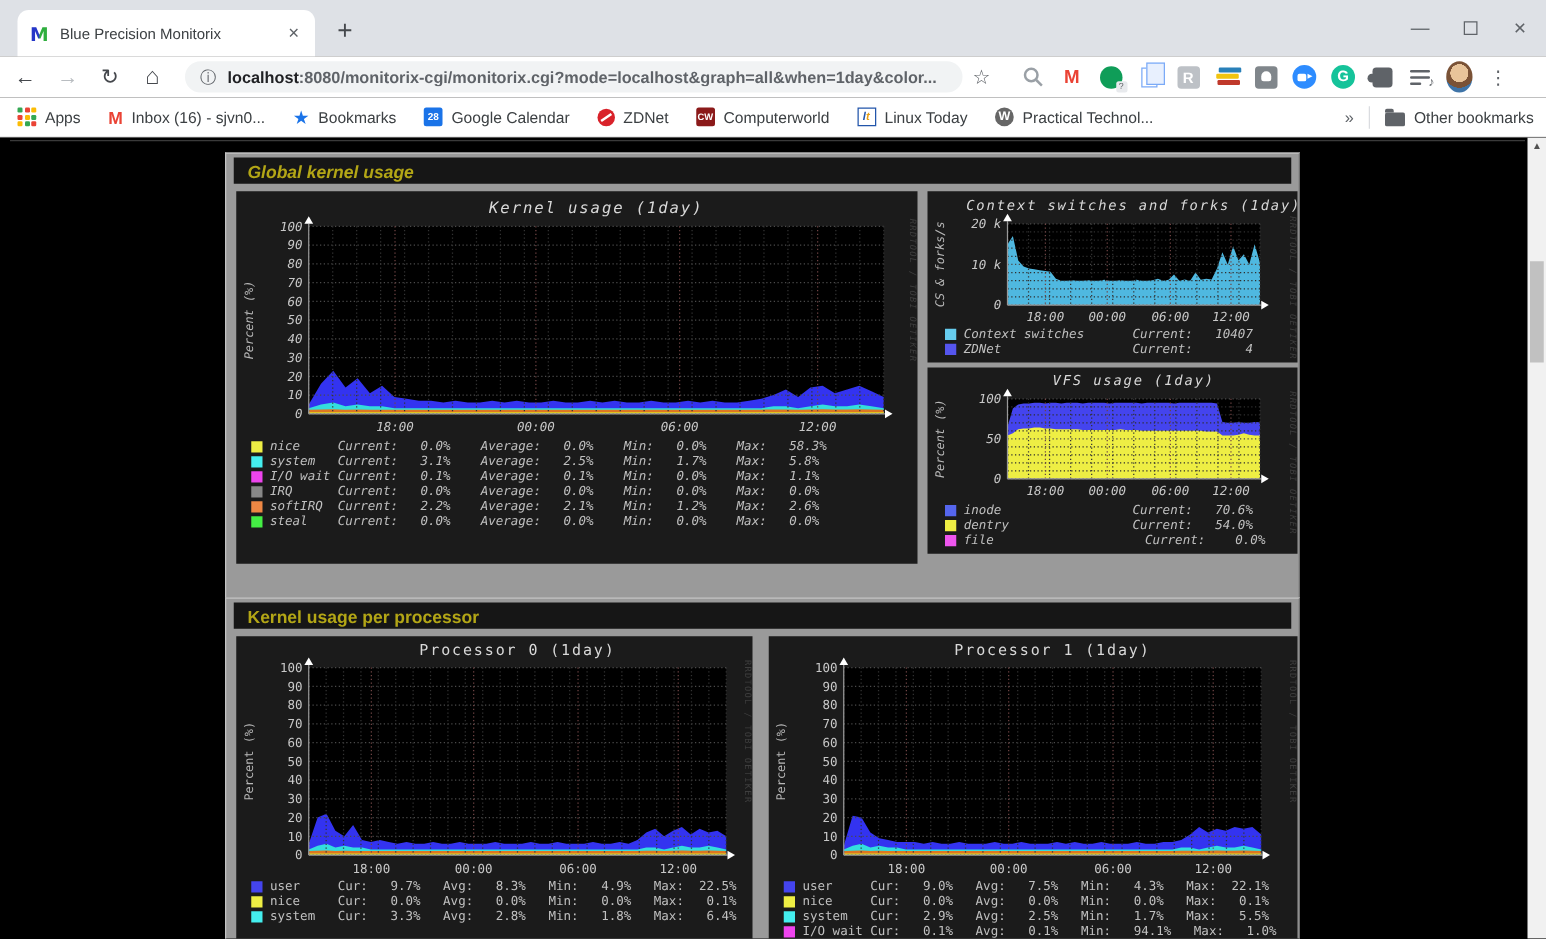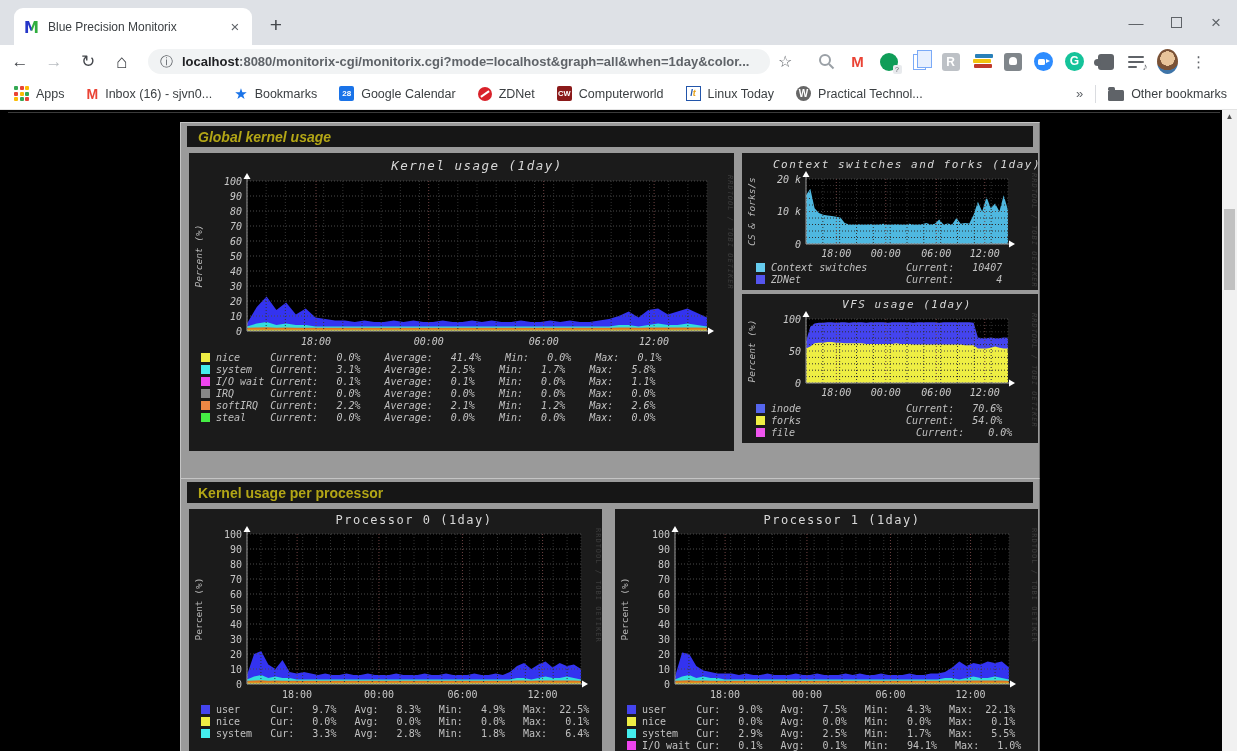--- a/index.html
+++ b/index.html
@@ -338,21 +338,21 @@
             <text x="53" y="31.5" text-anchor="end" font-family="DejaVu Sans Mono, monospace" font-size="10" fill="#c8c8c8">100</text>
             <text x="127" y="192" text-anchor="middle" font-family="DejaVu Sans Mono, monospace" font-size="10" fill="#c8c8c8">18:00</text>
             <text x="239.70000000000002" y="192" text-anchor="middle" font-family="DejaVu Sans Mono, monospace" font-size="10" fill="#c8c8c8">00:00</text>
             <text x="354.7" y="192" text-anchor="middle" font-family="DejaVu Sans Mono, monospace" font-size="10" fill="#c8c8c8">06:00</text>
             <text x="465.1" y="192" text-anchor="middle" font-family="DejaVu Sans Mono, monospace" font-size="10" fill="#c8c8c8">12:00</text>
             <text x="288" y="17" text-anchor="middle" font-family="DejaVu Sans Mono, monospace" font-size="12.5" letter-spacing="1.5" fill="#d8d8d8">Kernel usage  (1day)</text>
             <text x="13" y="103" text-anchor="middle" transform="rotate(-90 13 103)" font-family="DejaVu Sans Mono, monospace" font-size="9.5" fill="#b8b8b8">Percent (%)</text>
             <text x="539" y="22" transform="rotate(90 539 22)" font-family="DejaVu Sans Mono, monospace" font-size="7" letter-spacing="1" fill="#3e3e3e">RRDTOOL / TOBI OETIKER</text>
           </svg>
           <div class="legend" style="left: 12px; top: 198px;">
-            <div class="lgrow"><span class="lgbox" style="background: rgb(238, 238, 68);"></span><span>nice     Current:   0.0%    Average:   41.4%    Min:   0.0%    Max:   0.1%</span></div>
+            <div class="lgrow"><span class="lgbox" style="background: rgb(238, 238, 68);"></span><span>nice     Current:   0.0%    Average:   0.0%    Min:   0.0%    Max:   58.3%</span></div>
             <div class="lgrow"><span class="lgbox" style="background: rgb(68, 238, 238);"></span><span>system   Current:   3.1%    Average:   2.5%    Min:   1.7%    Max:   5.8%</span></div>
             <div class="lgrow"><span class="lgbox" style="background: rgb(238, 68, 238);"></span><span>I/O wait Current:   0.1%    Average:   0.1%    Min:   0.0%    Max:   1.1%</span></div>
             <div class="lgrow"><span class="lgbox" style="background: rgb(136, 136, 136);"></span><span>IRQ      Current:   0.0%    Average:   0.0%    Min:   0.0%    Max:   0.0%</span></div>
             <div class="lgrow"><span class="lgbox" style="background: rgb(238, 136, 68);"></span><span>softIRQ  Current:   2.2%    Average:   2.1%    Min:   1.2%    Max:   2.6%</span></div>
             <div class="lgrow"><span class="lgbox" style="background: rgb(68, 238, 68);"></span><span>steal    Current:   0.0%    Average:   0.0%    Min:   0.0%    Max:   0.0%</span></div>
           </div>
         </div>
       <div class="cell" style="left:561px;top:30px;width:296px;height:137px;">
           <svg width="296" height="137" viewBox="0 0 296 137" style="position:absolute;left:0;top:0">
             <rect x="64" y="26" width="202" height="65" fill="#000"></rect>
@@ -450,21 +450,21 @@
             <text x="94.3" y="102" text-anchor="middle" font-family="DejaVu Sans Mono, monospace" font-size="10" fill="#c8c8c8">18:00</text>
             <text x="143.79000000000002" y="102" text-anchor="middle" font-family="DejaVu Sans Mono, monospace" font-size="10" fill="#c8c8c8">00:00</text>
             <text x="194.29" y="102" text-anchor="middle" font-family="DejaVu Sans Mono, monospace" font-size="10" fill="#c8c8c8">06:00</text>
             <text x="242.77" y="102" text-anchor="middle" font-family="DejaVu Sans Mono, monospace" font-size="10" fill="#c8c8c8">12:00</text>
             <text x="165" y="14" text-anchor="middle" font-family="DejaVu Sans Mono, monospace" font-size="11" letter-spacing="1.5" fill="#d8d8d8">VFS usage  (1day)</text>
             <text x="13" y="57" text-anchor="middle" transform="rotate(-90 13 57)" font-family="DejaVu Sans Mono, monospace" font-size="9.5" fill="#b8b8b8">Percent (%)</text>
             <text x="290" y="19" transform="rotate(90 290 19)" font-family="DejaVu Sans Mono, monospace" font-size="7" letter-spacing="1" fill="#3e3e3e">RRDTOOL / TOBI OETIKER</text>
           </svg>
           <div class="legend" style="left: 14px; top: 108px;">
             <div class="lgrow"><span class="lgbox" style="background: rgb(85, 102, 238);"></span><span>inode</span><span class="lgcur" style="left: 150px;">Current:   70.6%</span></div>
-            <div class="lgrow"><span class="lgbox" style="background: rgb(238, 238, 68);"></span><span>forks</span><span class="lgcur" style="left: 150px;">Current:   54.0%</span></div>
+            <div class="lgrow"><span class="lgbox" style="background: rgb(238, 238, 68);"></span><span>dentry</span><span class="lgcur" style="left: 150px;">Current:   54.0%</span></div>
             <div class="lgrow"><span class="lgbox" style="background: rgb(238, 85, 238);"></span><span>file</span><span class="lgcur" style="left: 160px;">Current:    0.0%</span></div>
           </div>
         </div>
     </div>
 
     <div class="section" style="top:368px;height:350px;">
       <div class="secbar">
         <span>Kernel usage per processor</span>
       </div>
       <div class="cell" style="left:8px;top:30px;width:413px;height:310px;">

